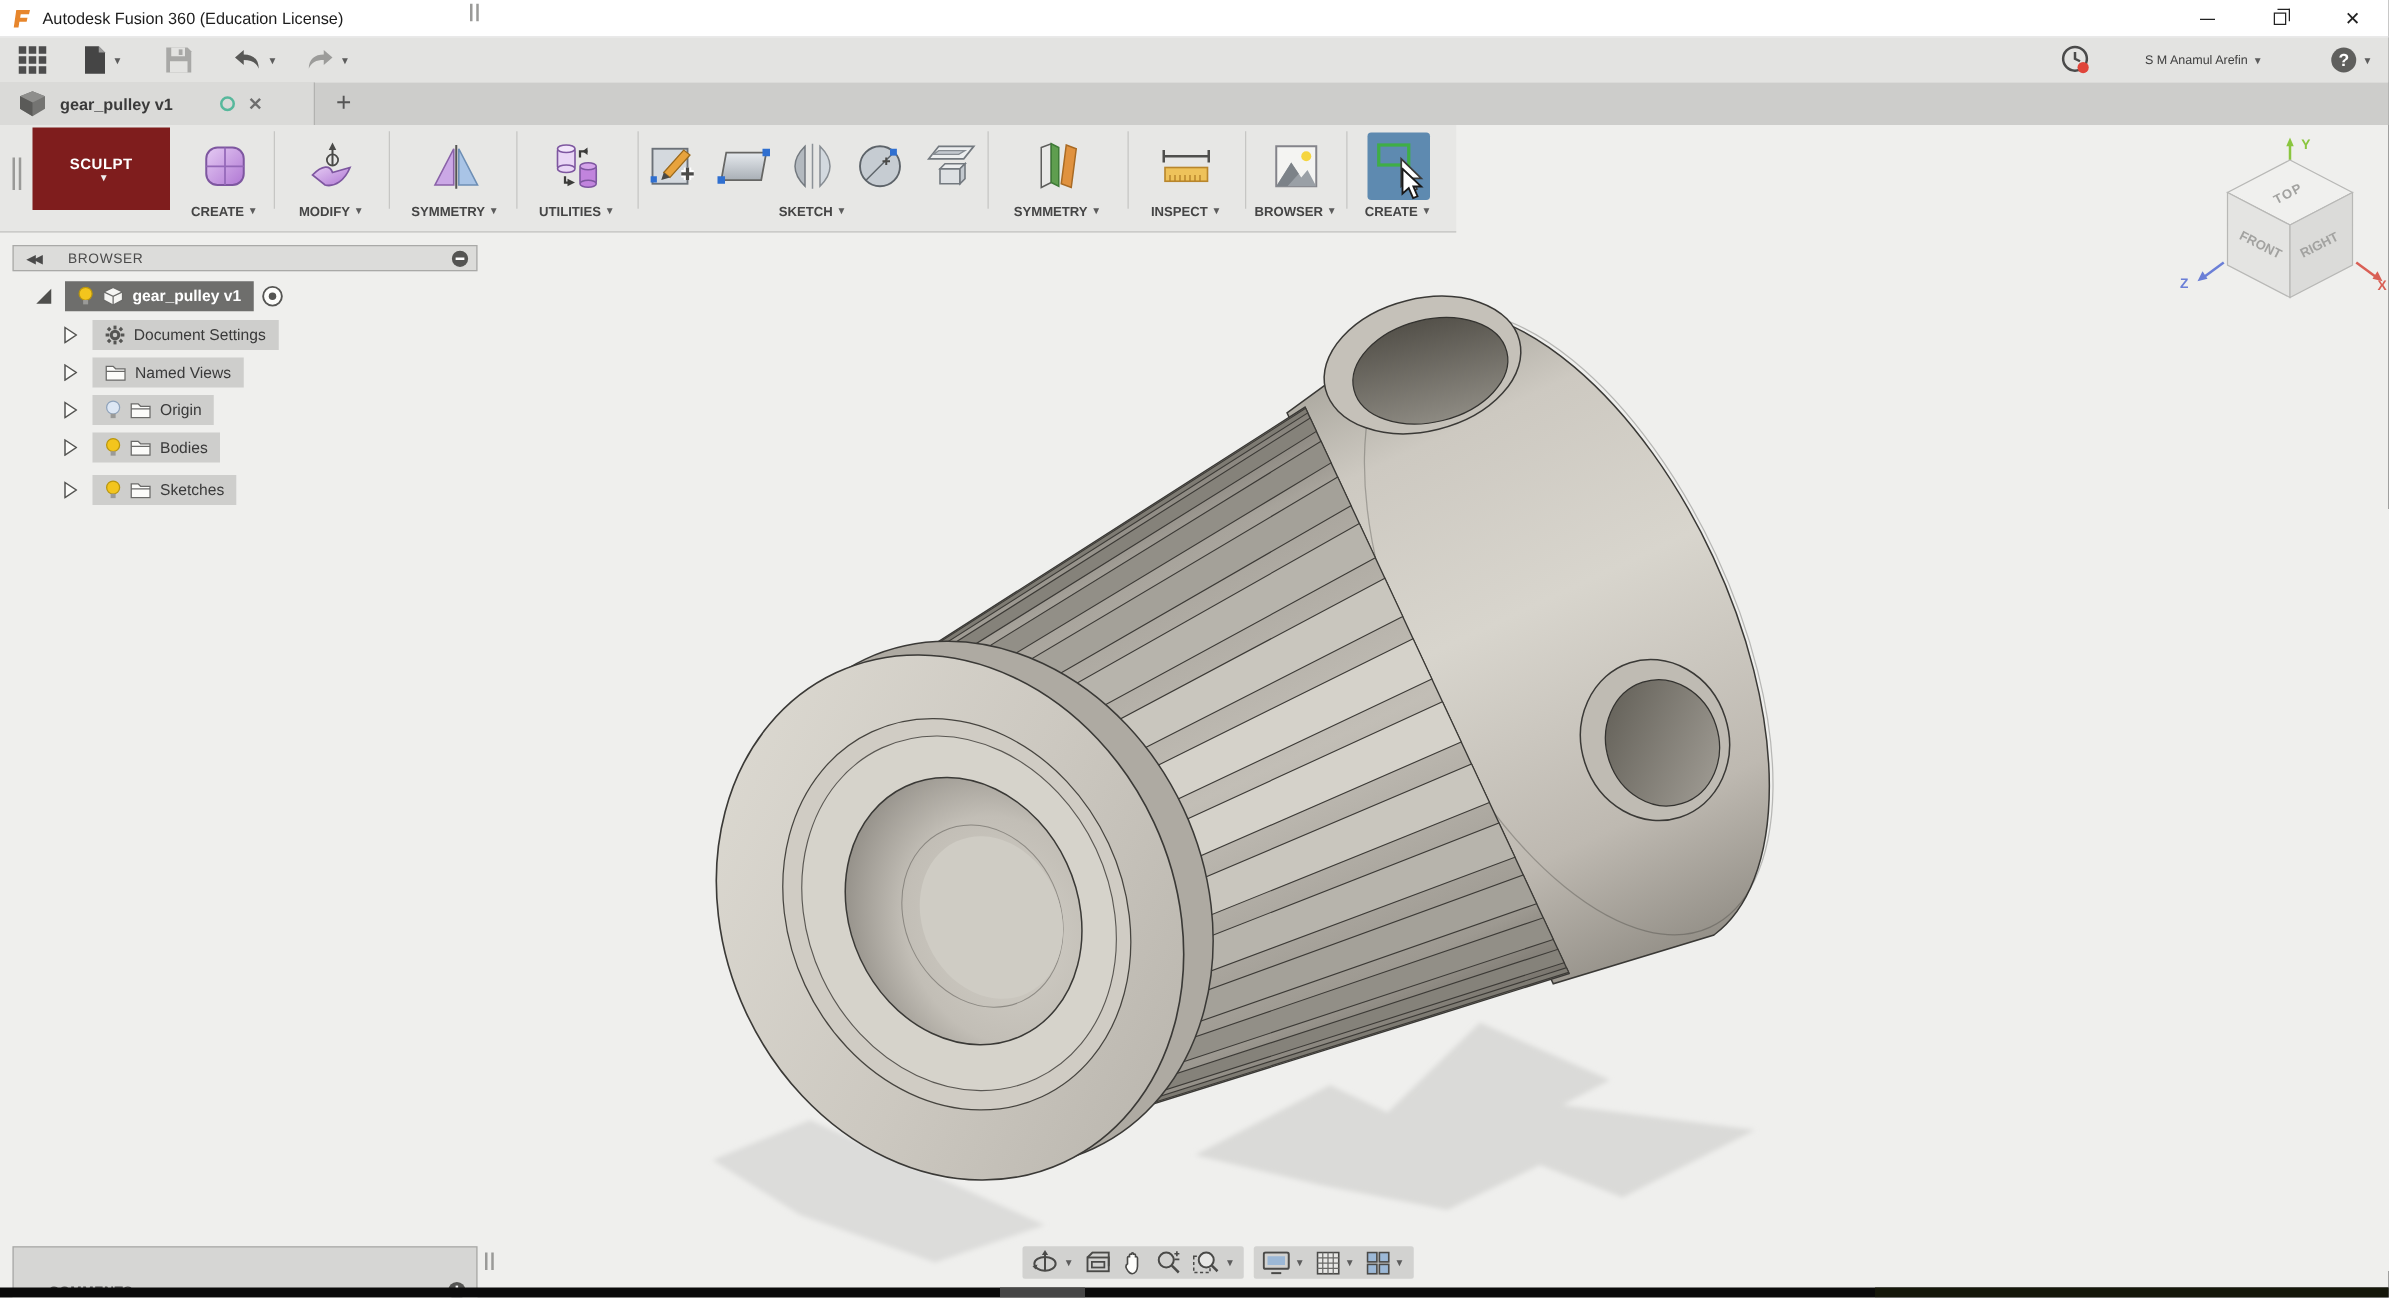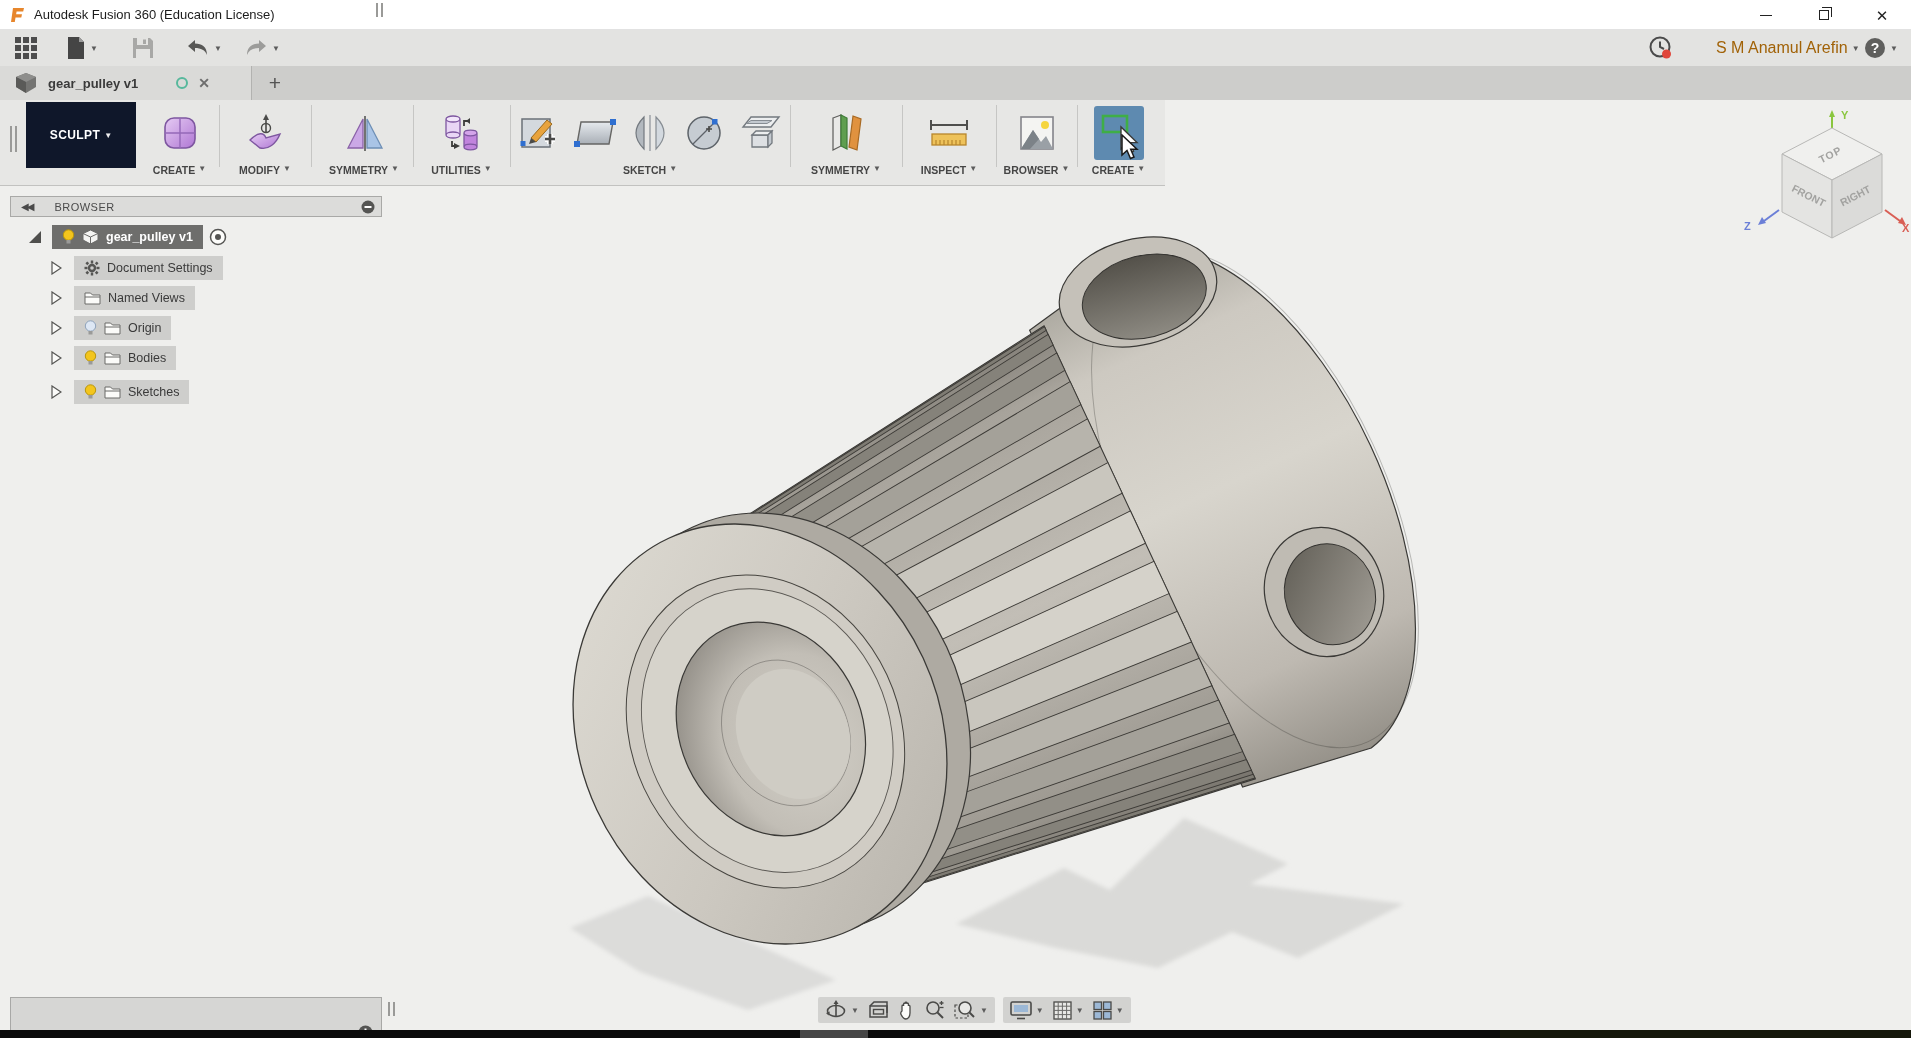--- a/index.html
+++ b/index.html
@@ -17,39 +17,39 @@
   .maxglyph { width:10px; height:10px; border:1.4px solid #222; position:relative; }
   .maxglyph:before { content:''; position:absolute; left:2px; top:-4px; width:9px; height:9px;
                      border:1.4px solid #222; border-left:none; border-bottom:none; }
   .closeglyph { font-size:15px; line-height:1; color:#222; }
 
   
   .qat { position:absolute; top:30px; left:0; width:100%; height:36px; background:#e3e3e1; }
   .qat-item { position:absolute; top:0; height:36px; display:flex; align-items:center; }
   .caret { font-size:8px; color:#5c5c5c; margin-left:4px; }
   .rlabel .caret { margin-left:3px; }
-  .username { font-size:16px; color:#a16207; }
+  .username { font-size:10px; color:#404040; }
 
   
   .tabbar { position:absolute; top:66px; left:0; width:100%; height:34px; background:#cdcdcb; }
   .tab { position:absolute; left:0; top:0; width:252px; height:34px; background:#dadad8;
          border-right:1px solid #b2b2b0; display:flex; align-items:center; }
   .tab-label { font-size:13px; font-weight:bold; color:#3a3a3a; margin-left:10px; }
   .tab-status { width:12px; height:12px; border:2px solid #57b89c; border-radius:50%; margin-left:38px; }
   .tab-close { font-size:14px; color:#6e6e6e; margin-left:10px; font-weight:bold; }
   .tab-new { position:absolute; left:260px; top:0; width:30px; height:34px; display:flex;
              align-items:center; justify-content:center; font-size:21px; color:#555; }
 
   
   .ribbon { position:absolute; top:100px; left:0; width:1165px; height:86px; background:#e7e7e5;
             border-bottom:1px solid #c2c2c0; }
   .ribbon-grip { position:absolute; left:10px; top:26px; }
   .grip { width:7px; height:26px; border-left:2px solid #9a9a98; border-right:2px solid #9a9a98; }
-  .sculpt-block { position:absolute; left:26px; top:2px; width:110px; height:66px; background:#0f172a;
-                  display:flex; align-items:center; justify-content:center; }
+  .sculpt-block { position:absolute; left:26px; top:2px; width:110px; height:66px; background:#7f1d1d;
+                  display:flex; align-items:center; justify-content:center;flex-direction:column; }
   .sculpt-block .mode-label { color:#fff; font-size:12px; font-weight:bold; letter-spacing:.4px; }
   .sculpt-block .caret { color:#efefef; }
   .rgroup { position:absolute; top:2px; height:82px; display:flex; flex-direction:column; align-items:center; }
   .ricons { height:62px; display:flex; align-items:center; justify-content:center; gap:10px; }
   .rlabel { height:17px; display:flex; align-items:flex-start; font-size:10.5px; font-weight:bold; color:#454545; }
   .rsep { position:absolute; top:5px; height:62px; width:1px; background:#c6c6c4; }
   .select-active { width:50px; height:54px; background:#5e8ab0; border-radius:3px;
                    display:flex; align-items:center; justify-content:center; }
 
   

